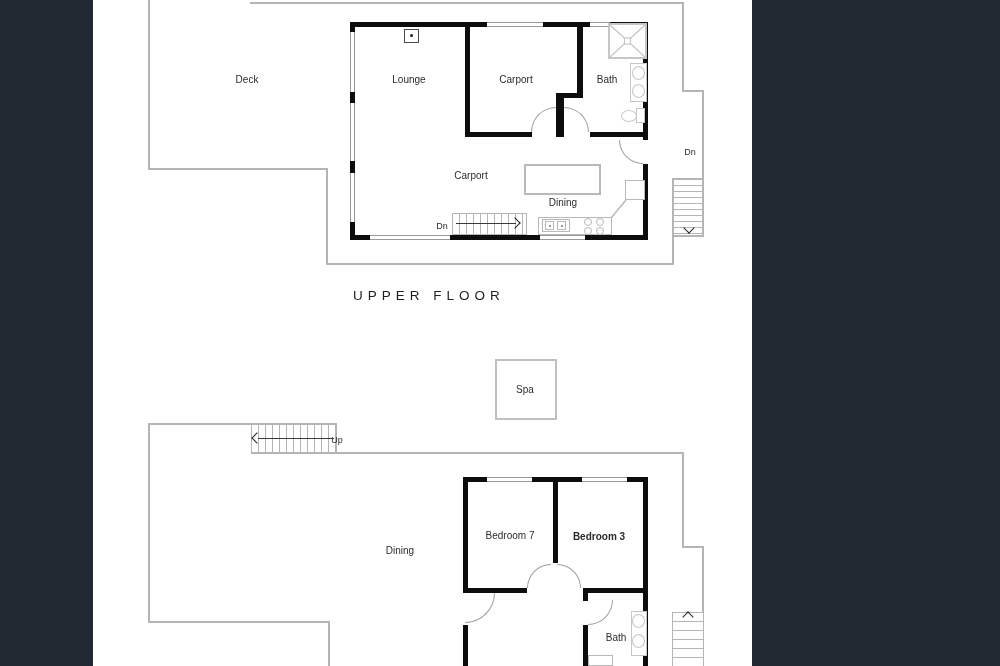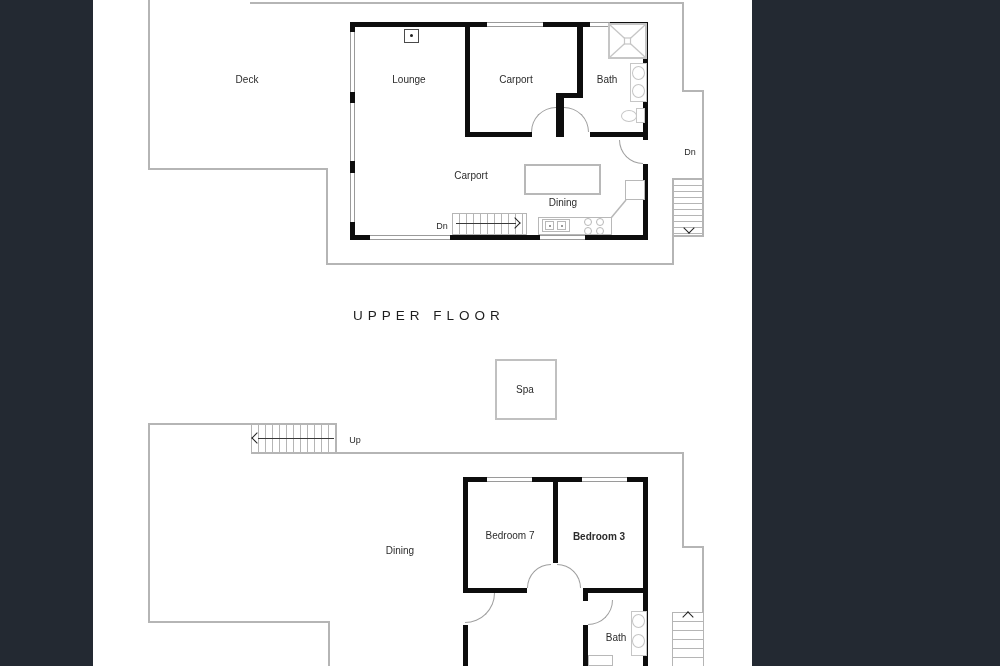--- a/index.html
+++ b/index.html
@@ -5,21 +5,21 @@
   html,body{margin:0;padding:0;background:#232932;}
   #canvas{position:relative;width:1000px;height:666px;background:#232932;overflow:hidden;
           font-family:"Liberation Sans","DejaVu Sans",sans-serif;}
   #paper{position:absolute;left:93px;top:0;width:659px;height:666px;background:#ffffff;}
   .wall{position:absolute;background:#0d0d0d;}
   .gline{position:absolute;background:#b5b5b5;}
   .win{position:absolute;background:#fff;border-top:1px solid #9a9a9a;border-bottom:1px solid #9a9a9a;box-sizing:border-box;}
   .winv{position:absolute;background:#fff;border-left:1px solid #9a9a9a;border-right:1px solid #9a9a9a;box-sizing:border-box;}
   .label{position:absolute;font-size:10px;color:#2b2b2b;transform:translate(-50%,-50%);white-space:nowrap;}
   .small{font-size:9px;}
-  .title{position:absolute;font-size:13.5px;letter-spacing:5px;color:#1e1e1e;white-space:nowrap;margin-top:20px;}
+  .title{position:absolute;font-size:13.5px;letter-spacing:5px;color:#1e1e1e;white-space:nowrap;}
   .arc{position:absolute;box-sizing:border-box;border:0 solid #9f9f9f;background:transparent;}
   .stairs{position:absolute;box-sizing:border-box;border:2px solid #b5b5b5;background-color:#fff;}
   .fix{position:absolute;box-sizing:border-box;border:1.5px solid #c6c6c6;background:#fff;}
   .circ{border-radius:50%;}
   .aline{position:absolute;background:#3a3a3a;height:1px;}
   .chev{position:absolute;width:8px;height:8px;box-sizing:border-box;}
   .chev.right{border-top:1.4px solid #222;border-right:1.4px solid #222;transform:rotate(45deg);}
   .chev.left {border-left:1.4px solid #222;border-bottom:1.4px solid #222;transform:rotate(45deg);}
   .chev.down {border-right:1.4px solid #222;border-bottom:1.4px solid #222;transform:rotate(45deg);}
   .chev.up   {border-left:1.4px solid #222;border-top:1.4px solid #222;transform:rotate(45deg);}
@@ -139,21 +139,21 @@
     <div class="gline" style="left:148px;top:621px;width:182px;height:2px;"></div>
     <div class="gline" style="left:328px;top:621px;width:2px;height:45px;"></div>
     <div class="gline" style="left:251px;top:452px;width:433px;height:2px;"></div>
     <div class="gline" style="left:682px;top:452px;width:2px;height:96px;"></div>
     <div class="gline" style="left:682px;top:546px;width:22px;height:2px;"></div>
     <div class="gline" style="left:702px;top:546px;width:2px;height:120px;"></div>
 
     <div class="stairs" style="left:251px;top:424px;width:86px;height:29px;border-width:1.5px;background-image:repeating-linear-gradient(90deg,#fff 0 6px,#b5b5b5 6px 7px);"></div>
     <div class="aline" style="left:258px;top:438px;width:76px;"></div>
     <div class="chev left" style="left:253px;top:434px;"></div>
-    <div class="label small" style="left:355px;top:440px;text-align:center;">Up</div>
+    <div class="label small" style="left:337px;top:440px;text-align:center;">Up</div>
 
     <div class="wall" style="left:463px;top:477px;width:24px;height:5px;"></div>
     <div class="win" style="left:487px;top:477px;width:45px;height:5px;"></div>
     <div class="wall" style="left:532px;top:477px;width:50px;height:5px;"></div>
     <div class="win" style="left:582px;top:477px;width:45px;height:5px;"></div>
     <div class="wall" style="left:627px;top:477px;width:21px;height:5px;"></div>
 
     <div class="wall" style="left:463px;top:477px;width:5px;height:116px;"></div>
     <div class="wall" style="left:463px;top:625px;width:5px;height:41px;"></div>
 

